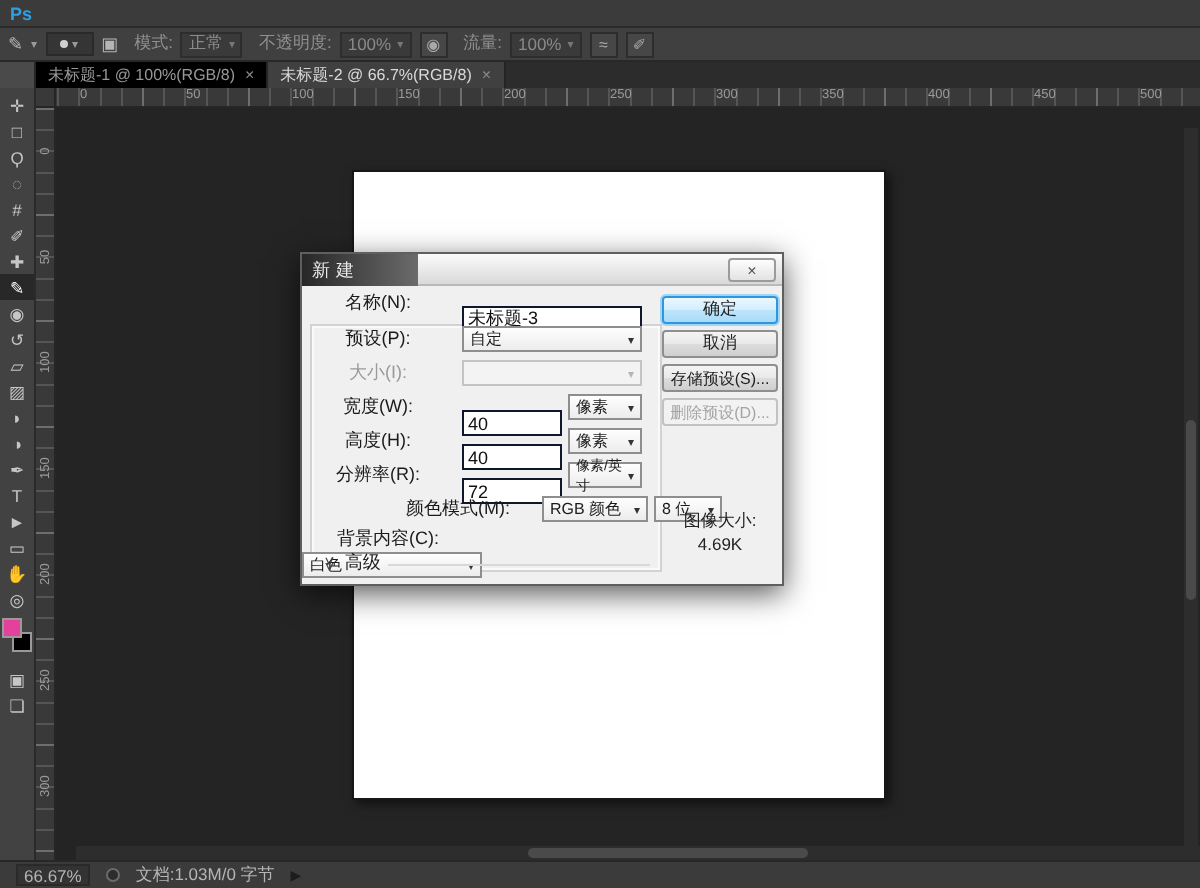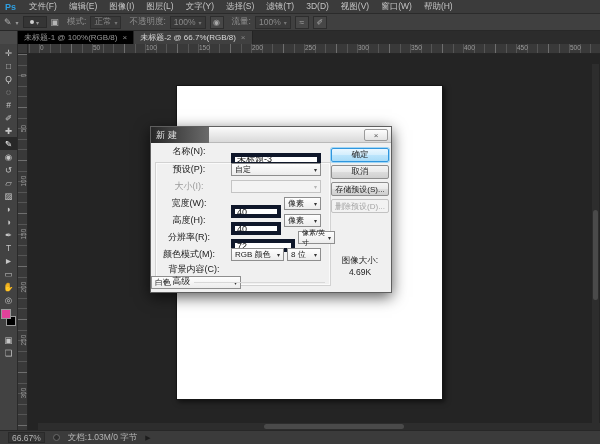--- a/index.html
+++ b/index.html
@@ -93,21 +93,21 @@
   .dlg-title-chip { position:absolute; left:0; top:0; width:58px; height:16px;
     background:linear-gradient(90deg,#272727,#6b6b6b); color:#e8e8e8; font-size:9px;
     display:flex; align-items:center; padding-left:5px; letter-spacing:3px; }
   .dlg-close { position:absolute; right:3px; top:2px; width:24px; height:12px;
     background:linear-gradient(#fdfdfd,#e3e3e3); border:1px solid #9b9b9b; border-radius:2px;
     color:#555; font-size:8px; display:flex; align-items:center; justify-content:center; }
   .dlg-content { position:absolute; left:0; top:16px; width:100%; height:151px; font-size:9px; color:#1a1a1a; }
   .drow { position:absolute; display:flex; align-items:center; height:15px; }
   .dlabel { width:80px; text-align:center; padding-right:4px; white-space:nowrap; }
   .dlabel.disabled { color:#9a9a9a; }
-  .dinput { height:13px; border:4px solid #0f172a; background:#fff; font-size:9px;
+  .dinput { height:13px; border:1px solid #0f172a; background:#fff; font-size:9px;
     font-family:"Liberation Sans",sans-serif; padding:0 2px; color:#111;margin-top:16px; }
   .ddd { height:13px; border:1px solid #8e8e8e; background:linear-gradient(#fefefe,#ececec);
     display:flex; align-items:center; justify-content:space-between; padding:0 3px; font-size:8px; }
   .ddd .caret { font-size:6px; color:#333; }
   .ddd.disabled { background:#f3f3f3; border-color:#c4c4c4; color:#aaa; }
   .ddd.disabled .caret { color:#b5b5b5; }
   .group-box { position:absolute; left:4px; top:19px; width:176px; height:124px;
     border:1px solid #d2d2d2; box-shadow:inset 0 0 0 1px #fafafa; }
   .btn { position:absolute; left:180px; width:58px; height:14px;
     background:linear-gradient(#f4f4f4,#e9e9e9 48%,#dcdcdc 52%,#cfcfcf);
@@ -122,33 +122,20 @@
   .adv-icon { font-size:7px; color:#444; transform:rotate(90deg); }
   .adv-line { flex:1; border-top:1px solid #d8d8d8; margin-top:2px; }
 </style>
 </head>
 <body>
 
 <div id="app">
 
   <div class="menu-bar">
     <span class="ps-logo">Ps</span>
-    <div style="display:flex;">
-        <span class="menu-item">文件(F)</span>
-        <span class="menu-item">编辑(E)</span>
-        <span class="menu-item">图像(I)</span>
-        <span class="menu-item">图层(L)</span>
-        <span class="menu-item">文字(Y)</span>
-        <span class="menu-item">选择(S)</span>
-        <span class="menu-item">滤镜(T)</span>
-        <span class="menu-item">3D(D)</span>
-        <span class="menu-item">视图(V)</span>
-        <span class="menu-item">窗口(W)</span>
-        <span class="menu-item">帮助(H)</span>
-      </div>
   </div>
 
   <div class="options-bar">
     <span class="opt-icon">✎</span>
     <span class="opt-caret">▾</span>
     <div class="preset-box">
       <span class="preset-dot"></span>
       <span class="opt-caret">▾</span>
     </div>
     <span class="opt-icon">▣</span>
@@ -302,28 +289,28 @@
         <span class="dlabel">高度(H):</span>
         <input class="dinput" style="width: 50px;" value="40">
         <div class="ddd" style="width:37px; margin-left:3px;">
           <span>像素</span>
           <span class="caret">▾</span>
         </div>
       </div>
 
       <div class="drow" style="top:87px; left:0;">
         <span class="dlabel">分辨率(R):</span>
-        <input class="dinput" style="width: 64px;" value="72">
+        <input class="dinput" style="width: 50px;" value="72">
         <div class="ddd" style="width:37px; margin-left:3px; font-size:7px;">
           <span>像素/英寸</span>
           <span class="caret">▾</span>
         </div>
       </div>
 
-      <div class="drow" style="top:104px; left:0;">
+      <div class="drow" style="top:104px; left:0;padding-left:40px;">
         <span class="dlabel">颜色模式(M):</span>
         <div class="ddd" style="width:53px;">
           <span>RGB 颜色</span>
           <span class="caret">▾</span>
         </div>
         <div class="ddd" style="width:34px; margin-left:3px;">
           <span>8 位</span>
           <span class="caret">▾</span>
         </div>
       </div>

